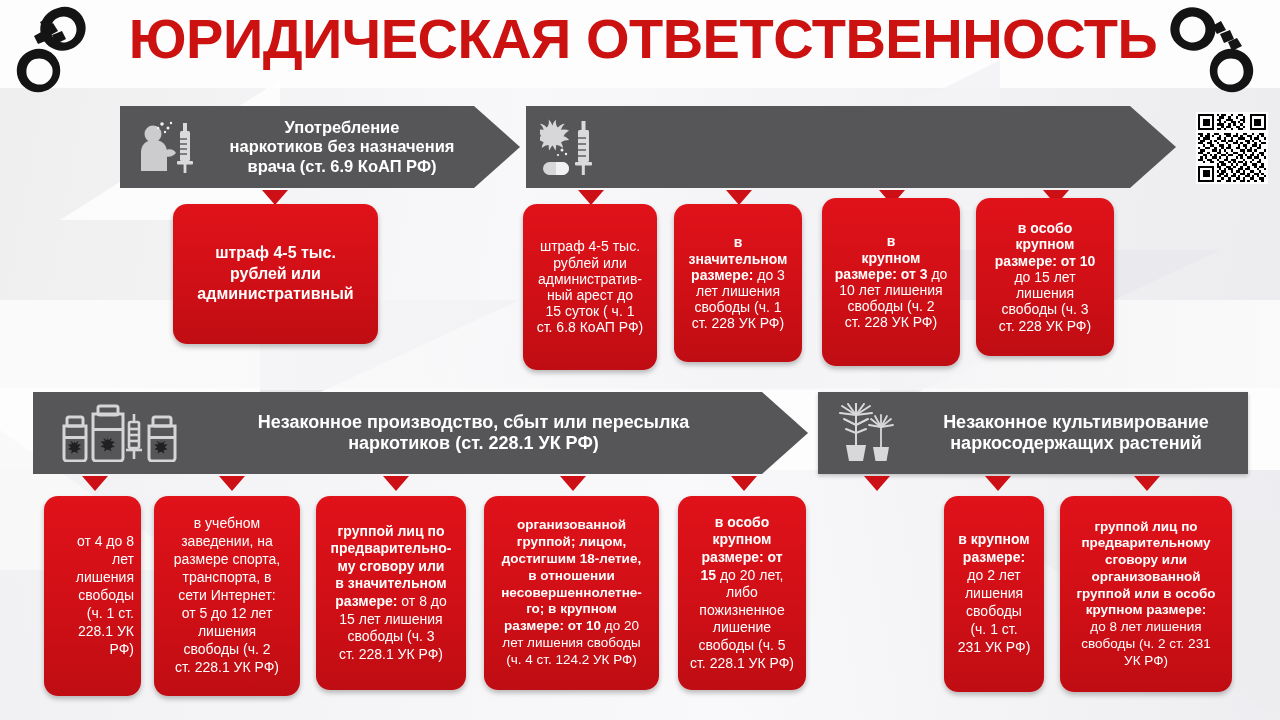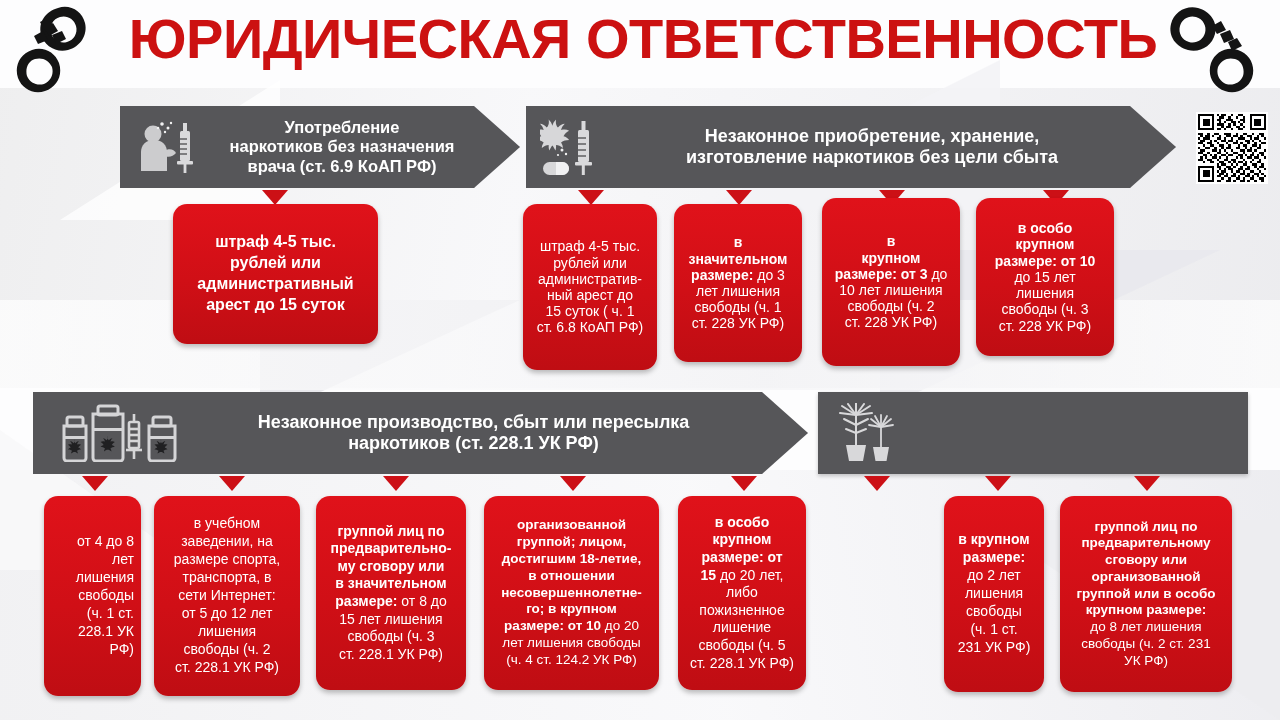--- a/index.html
+++ b/index.html
@@ -408,21 +408,20 @@
 врача (ст. 6.9 КоАП РФ)</span>
   </div>
 
   <div class="connector" style="left:262px;top:190px;"></div>
 
   <div class="redbox" style="left:173px;top:204px;width:205px;height:140px;">
     <div class="rb-text" style="font-size:16px;font-weight:bold;line-height:1.3;">
         <div><b>штраф 4-5 тыс.</b></div>
         <div><b>рублей или</b></div>
         <div><b>административный</b></div>
-        <div><b>арест до 15 суток</b></div>
       </div>
   </div>
 
   <div class="banner arrow" style="left:526px;top:106px;width:650px;height:82px;">
     <span class="banner-icon">
       <svg width="66" height="58" viewBox="0 0 66 58">
         <g fill="#e2e2e4">
           <path d="M22 4 c1 6 0 10 -3 13 c-4 -4 -7 -6 -11 -6 c3 3 5 6 6 10 c-5 -1 -9 -1 -13 1
                    c4 2 7 5 9 9 c-4 1 -7 3 -9 6 c5 0 9 1 13 4 c-2 3 -3 6 -3 9 c4 -3 7 -5 11 -5
                    c0 3 0 6 1 9 c2 -3 3 -6 5 -8 l0 0 c2 2 3 5 5 8 c1 -3 1 -6 1 -9 c4 0 7 2 11 5
@@ -446,22 +445,20 @@
           <circle cx="22" cy="32" r="1.5"></circle>
             <circle cx="26" cy="36" r="1.2"></circle>
             <circle cx="18" cy="37" r="1.1"></circle>
         </g>
         <g>
           <rect x="3" y="44" width="26" height="13" rx="6.5" fill="#e2e2e4"></rect>
           <path d="M16 44 h6.5 a6.5 6.5 0 0 1 0 13 H16z" fill="#ffffff"></path>
         </g>
       </svg>
     </span>
-    <span class="banner-text" style="font-size:18px;padding-right:50px;">Незаконное приобретение, хранение,
-изготовление наркотиков без цели сбыта</span>
   </div>
 
   <div class="connector" style="left:578px;top:190px;"></div>
   <div class="connector" style="left:726px;top:190px;"></div>
   <div class="connector" style="left:879px;top:190px;"></div>
   <div class="connector" style="left:1043px;top:190px;"></div>
 
   <div class="redbox" style="left:523px;top:204px;width:134px;height:166px;">
     <div class="rb-text" style="font-size:14px;">
         <div>штраф 4-5 тыс.</div>
@@ -654,20 +651,22 @@
           <line x1="47" y1="24" x2="57" y2="16"></line>
             <line x1="47" y1="24" x2="59" y2="22"></line>
           <line x1="47" y1="24" x2="35" y2="22"></line>
         </g>
         <g fill="#e4e4e6">
           <path d="M12 42 h20 l-3 16 h-14z"></path>
           <path d="M39 44 h16 l-2.5 14 h-11z"></path>
         </g>
       </svg>
     </span>
+    <span class="banner-text" style="font-size:18px;">Незаконное культивирование
+наркосодержащих растений</span>
   </div>
 
   <div class="connector" style="left:864px;top:476px;"></div>
   <div class="connector" style="left:985px;top:476px;"></div>
   <div class="connector" style="left:1134px;top:476px;"></div>
 
 
   <div class="redbox" style="left:944px;top:496px;width:100px;height:196px;">
     <div class="rb-text" style="font-size:14px;line-height:1.28;text-align:center;">
         <div><b>в  крупном</b></div>

